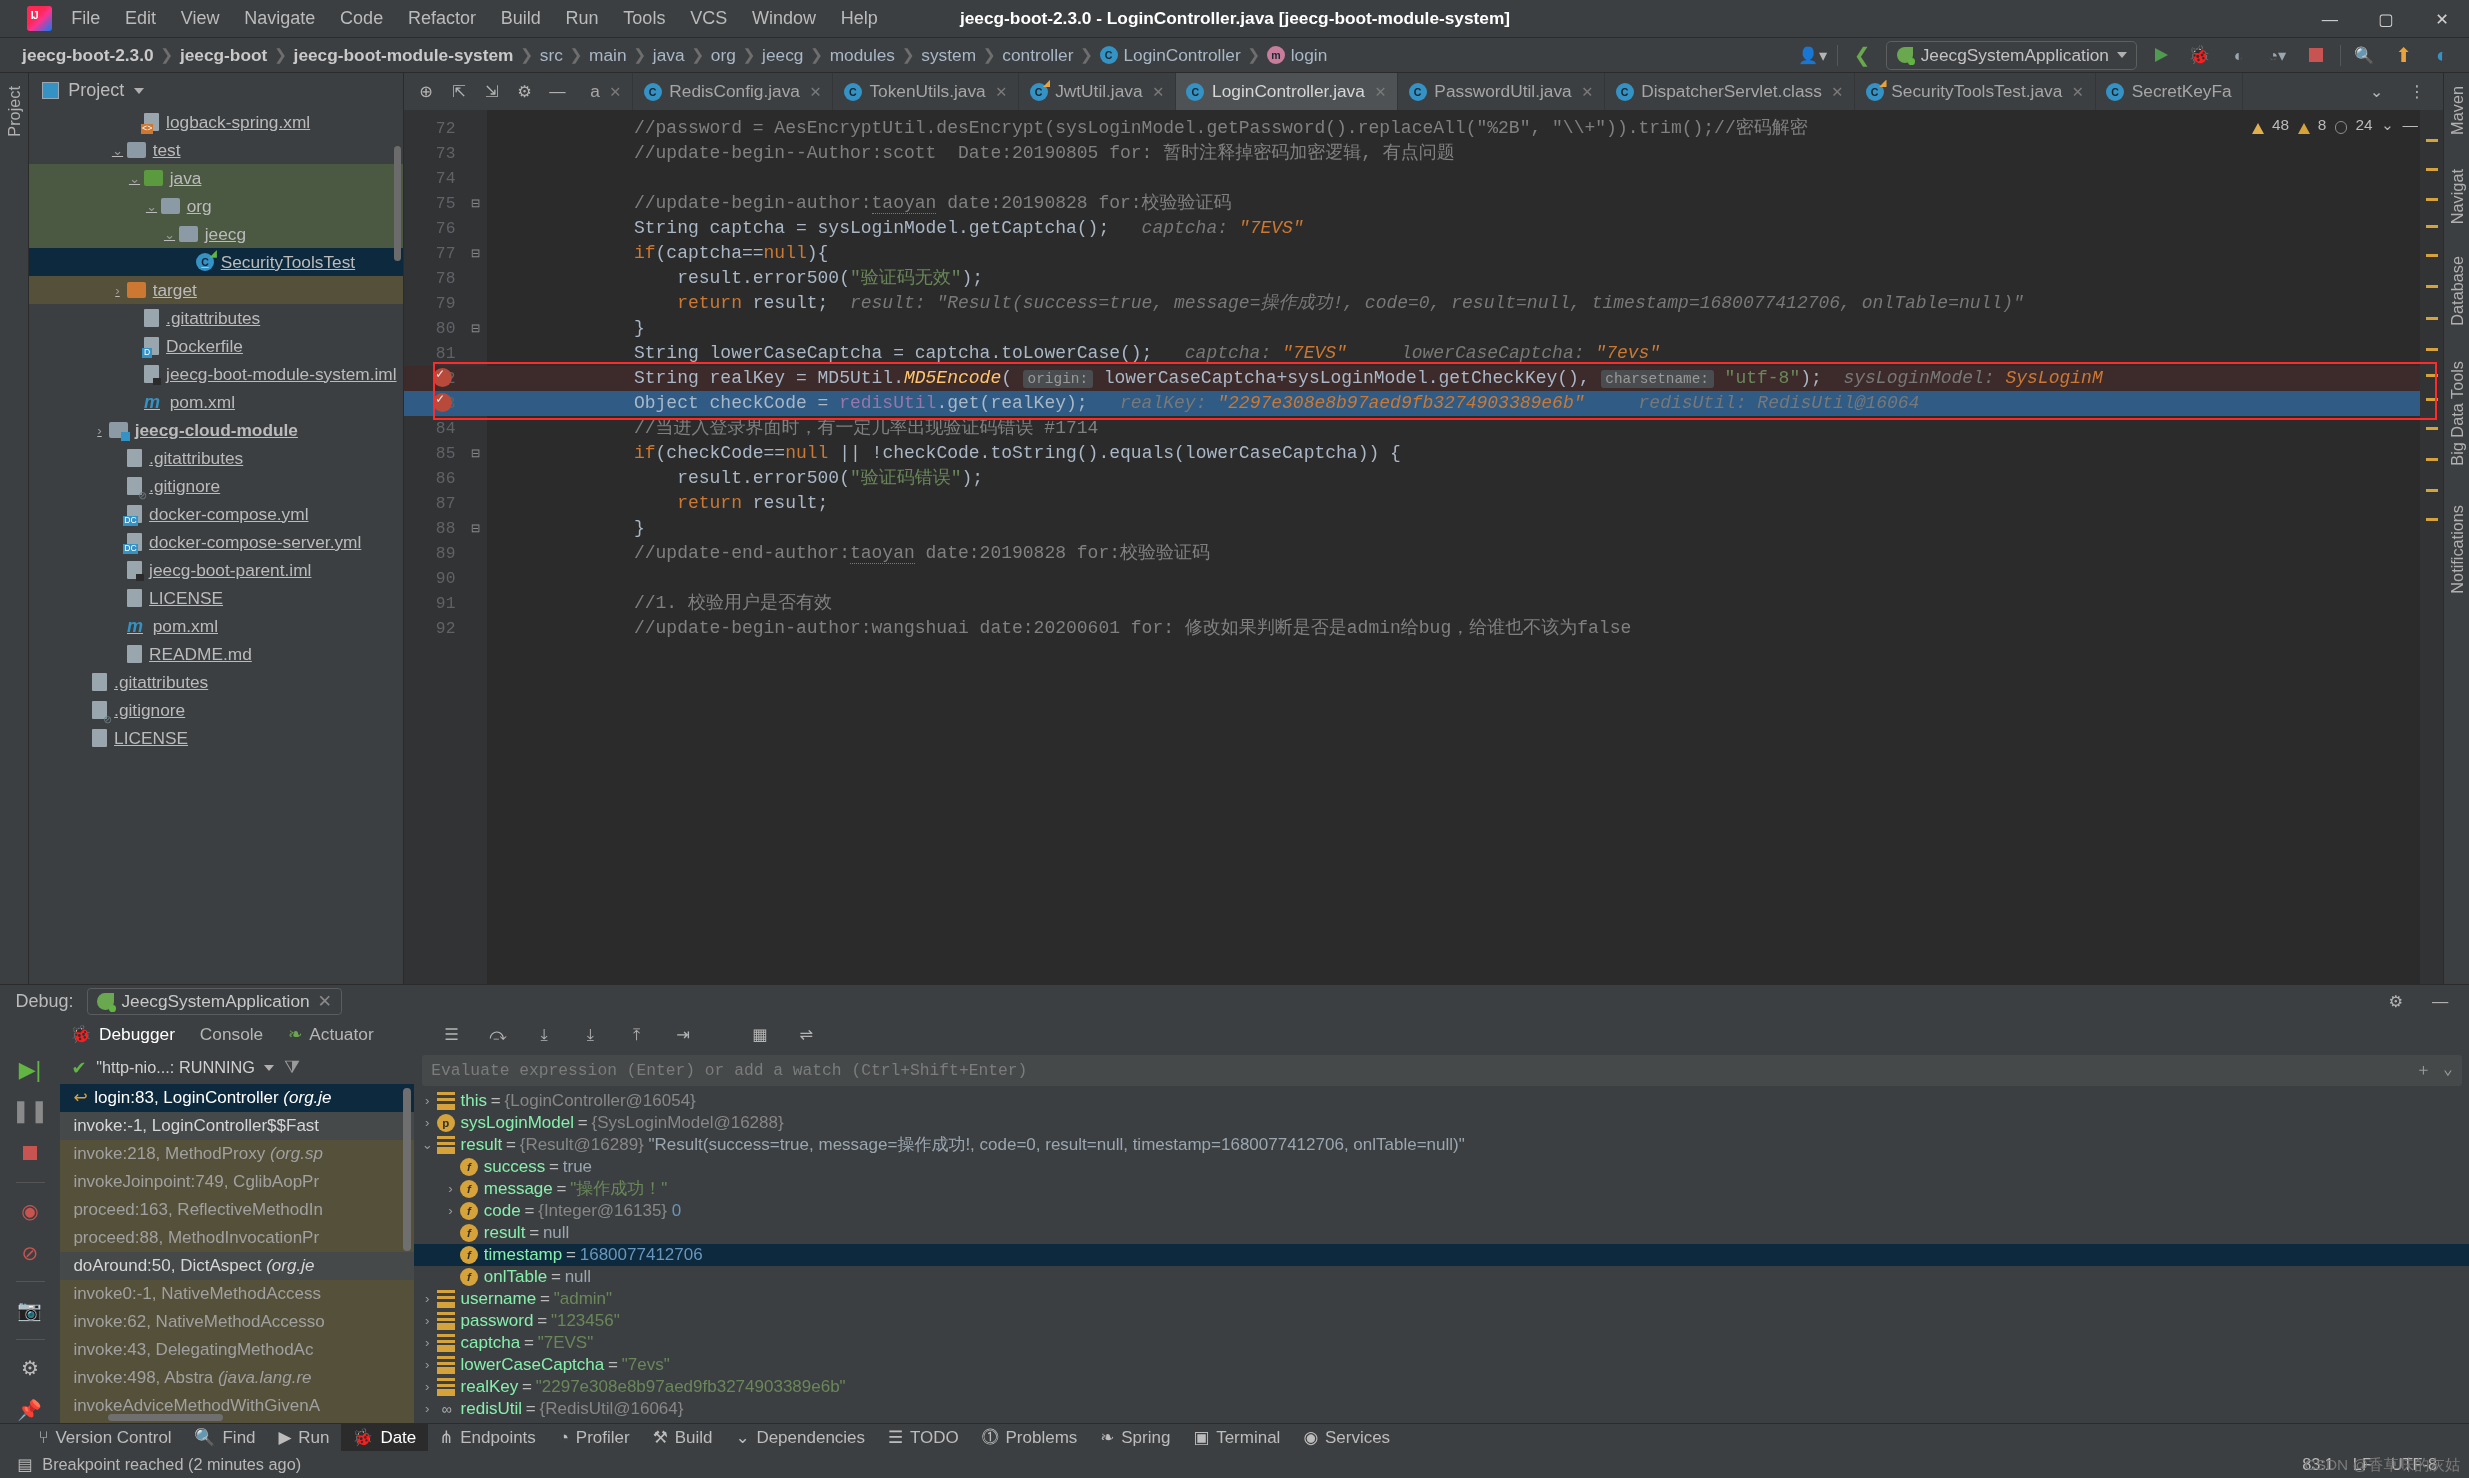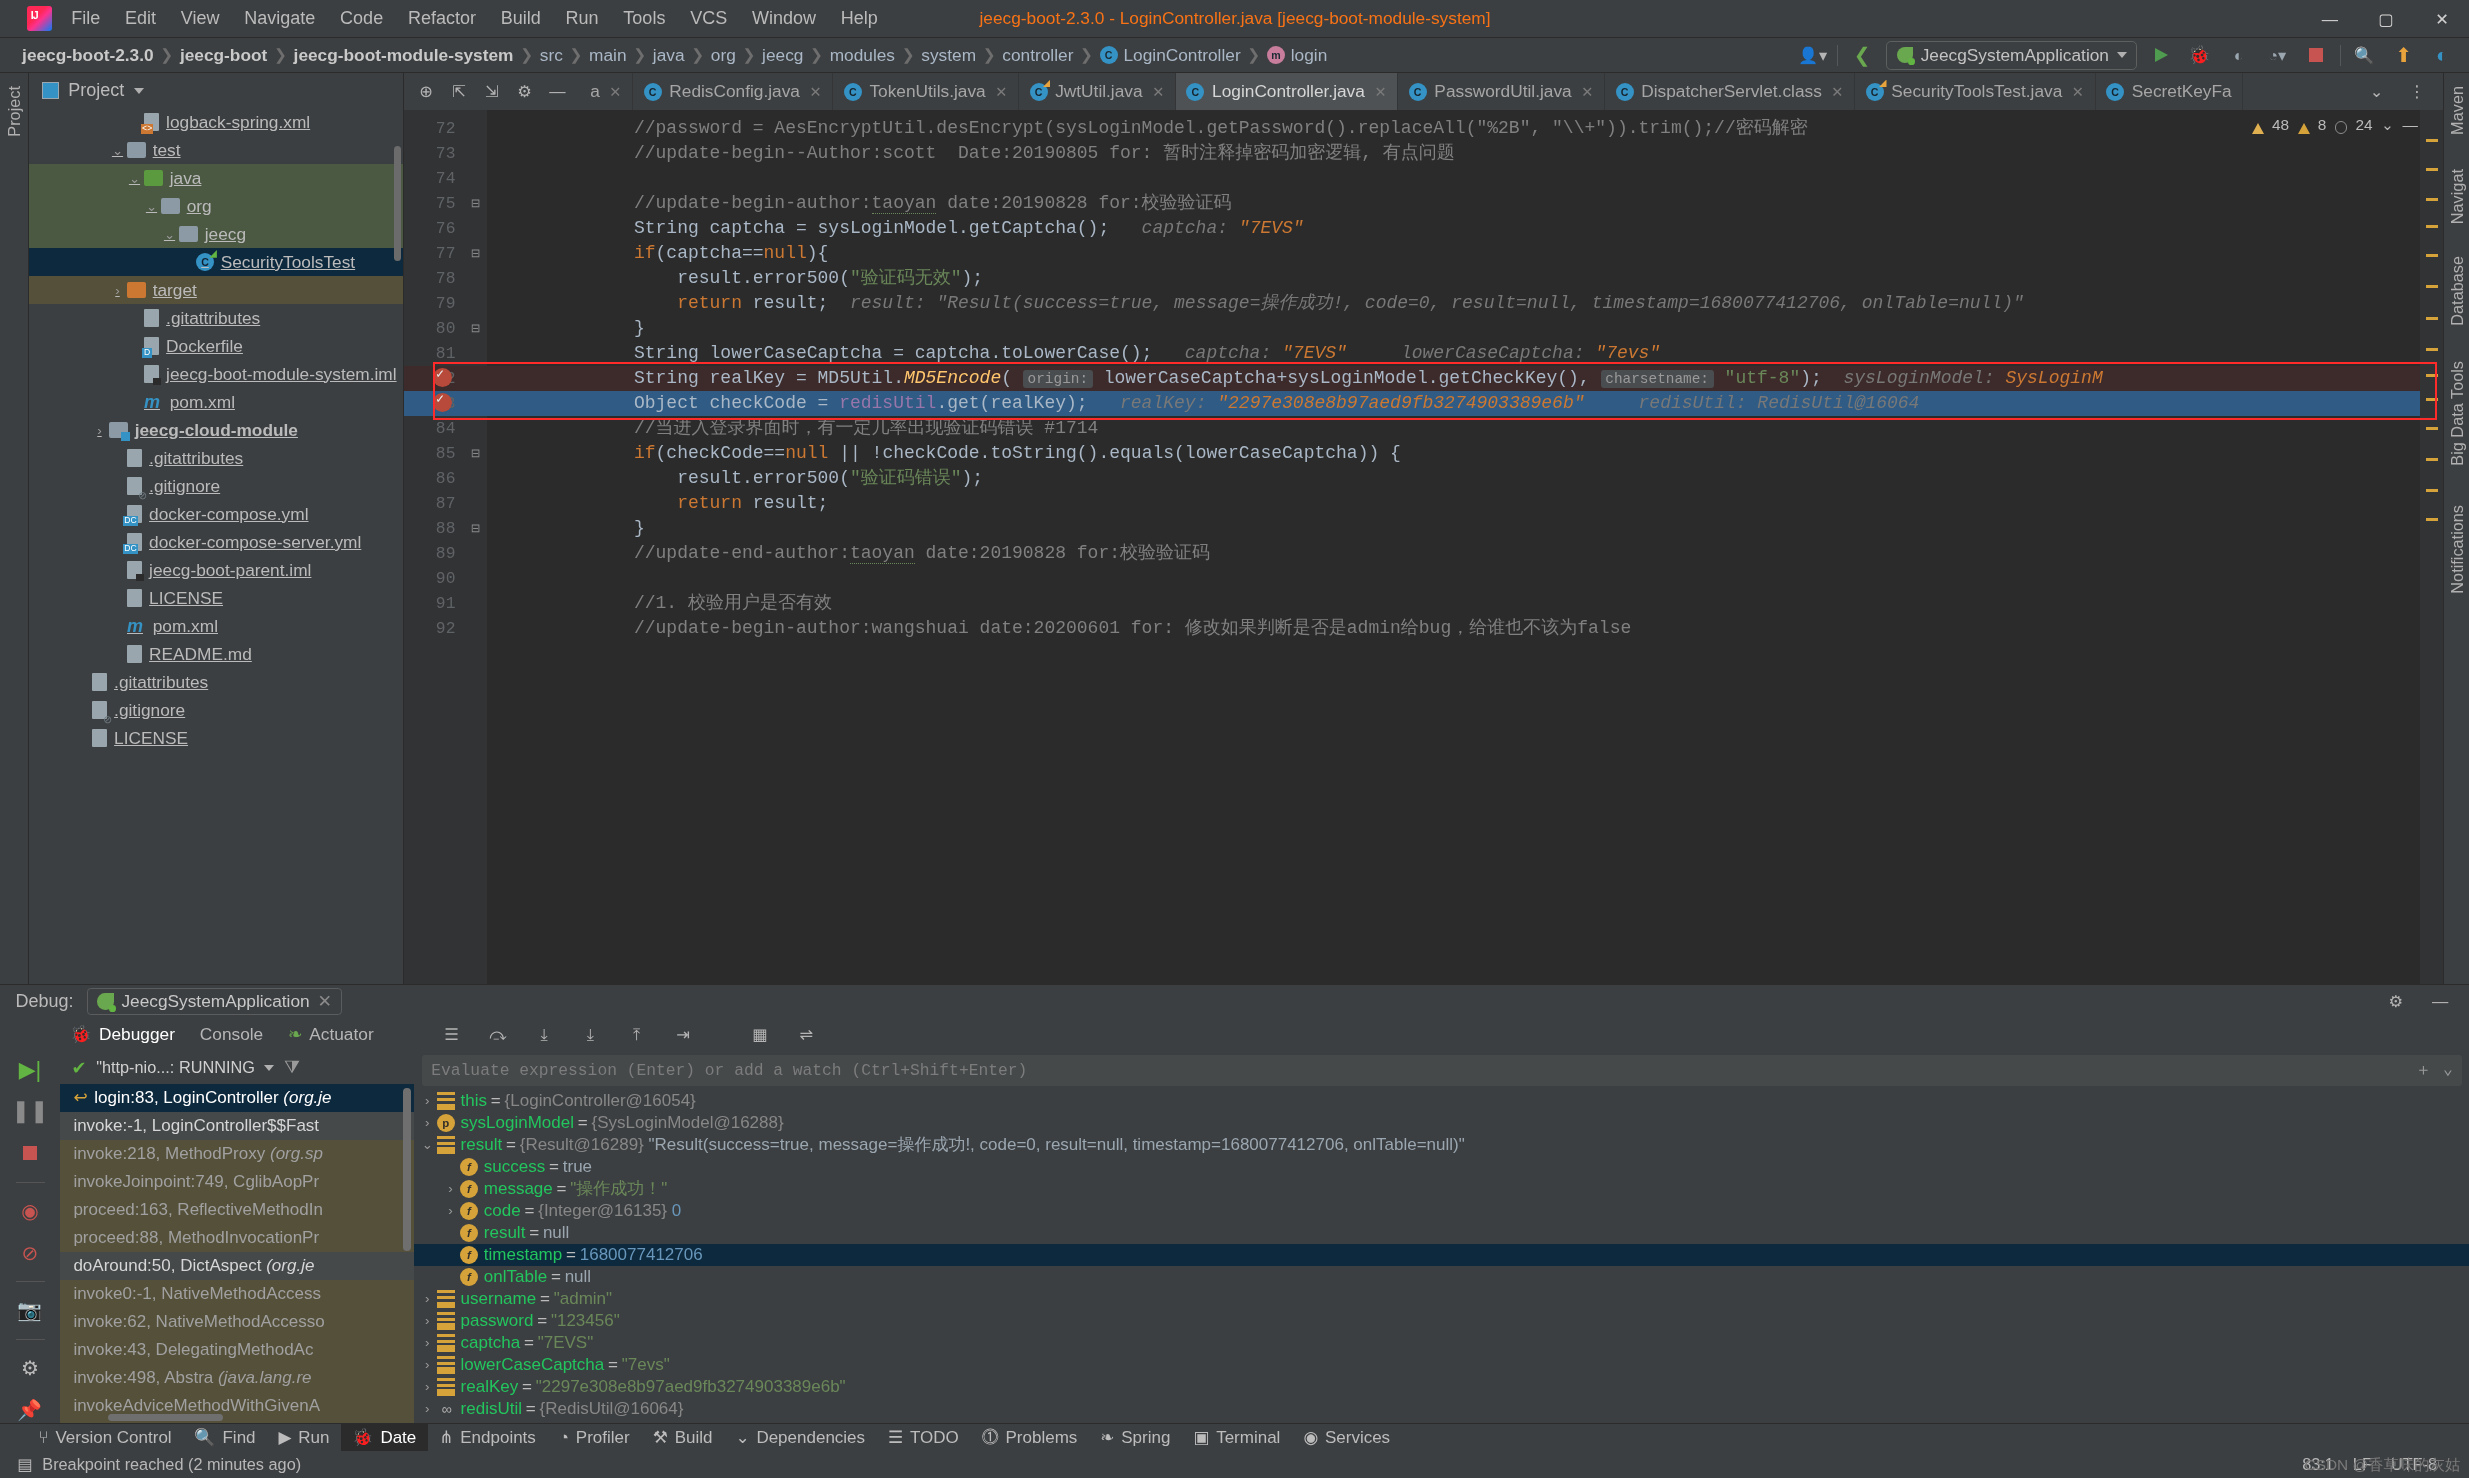--- a/index.html
+++ b/index.html
@@ -21,22 +21,22 @@
     background:linear-gradient(135deg,#fe2857 0%,#fe2857 40%,#ff318c 55%,#087cfa 100%);
     border-radius:2.9px; position:relative; flex:none;
   }
   .ij-logo:after{
     content:"IJ"; position:absolute; left:3.8px; top:2.9px; font-size:10.6px;
     color:#fff; font-weight:bold; letter-spacing:-1px;
   }
   .menu { display:flex; gap:21px; align-items:center; }
   .menu .mi { color:#bbbbbb; font-size:18px; cursor:default; padding:1.9px 1.9px; }
   #win-title {
-    position:absolute; left:0; right:0; text-align:center; color:#f97316;
-    font-size:17.3px; pointer-events:none;
+    position:absolute; left:0; right:0; text-align:center; color:#ffffff;
+    font-size:17.3px; pointer-events:none;font-weight:bold;
   }
   .win-ctrl { position:absolute; right:0; top:0; height:38px; display:flex; align-items:center; }
   .win-btn { width:56px; height:38px; display:flex; align-items:center; justify-content:center;
              color:#cfcfcf; font-size:16.3px; }
 
   
   #navbar {
     height:35px; background:#3c3f41; display:flex; align-items:center;
     padding-left:15.4px; gap:0; border-bottom:1px solid #2b2b2b; position:relative;
   }
@@ -189,21 +189,21 @@
   #watchbar .wplus { margin-left:auto; display:flex; gap:11.5px; color:#9a9a9a; }
   #varlist { flex:1; overflow:hidden; padding-top:1.9px;}
   .vrow { height:22px; line-height:22px; display:flex; align-items:center; white-space:nowrap; font-size:17px;}
   .vrow.sel { background:#0d293e; }
   .vexp { width:19px; text-align:center; color:#9a9a9a; font-size:13.4px; flex:none;}
   .vico { width:18px;height:18px;margin-right:5.8px;flex:none;display:inline-block;}
   .vico.list{background:linear-gradient(#d6a33a 0 2.9px,transparent 2.9px 5.8px,#d6a33a 5.8px 8.6px,transparent 8.6px 11.5px,#d6a33a 11.5px 14.4px);}
   .vico.p{border-radius:50%;background:#d6a33a;color:#33302a;font-size:11.5px;text-align:center;line-height:18px;font-weight:bold;}
   .vico.f{border-radius:50%;background:#d6a33a;color:#33302a;font-size:11.5px;text-align:center;line-height:18px;font-weight:bold;font-style:italic;}
   .vico.oo{color:#b0b0b0;font-size:14.4px;text-align:center;line-height:18px;letter-spacing:-1.9px;}
-  .vname { color:#22c55e; }
+  .vname { color:#86efac; }
   .veq { color:#bbbbbb; padding:0 3.8px;}
   .vtype { color:#878787; }
   .vstr { color:#6a8759; }
   .vnum { color:#6897bb; }
   .vnull { color:#9aa6b0; }
   .vbool { color:#9aa6b0; }
 
   
   #toolwindow-bar {
     position:absolute; left:0; bottom:27px; width:2470px; height:28px; background:#3c3f41;

